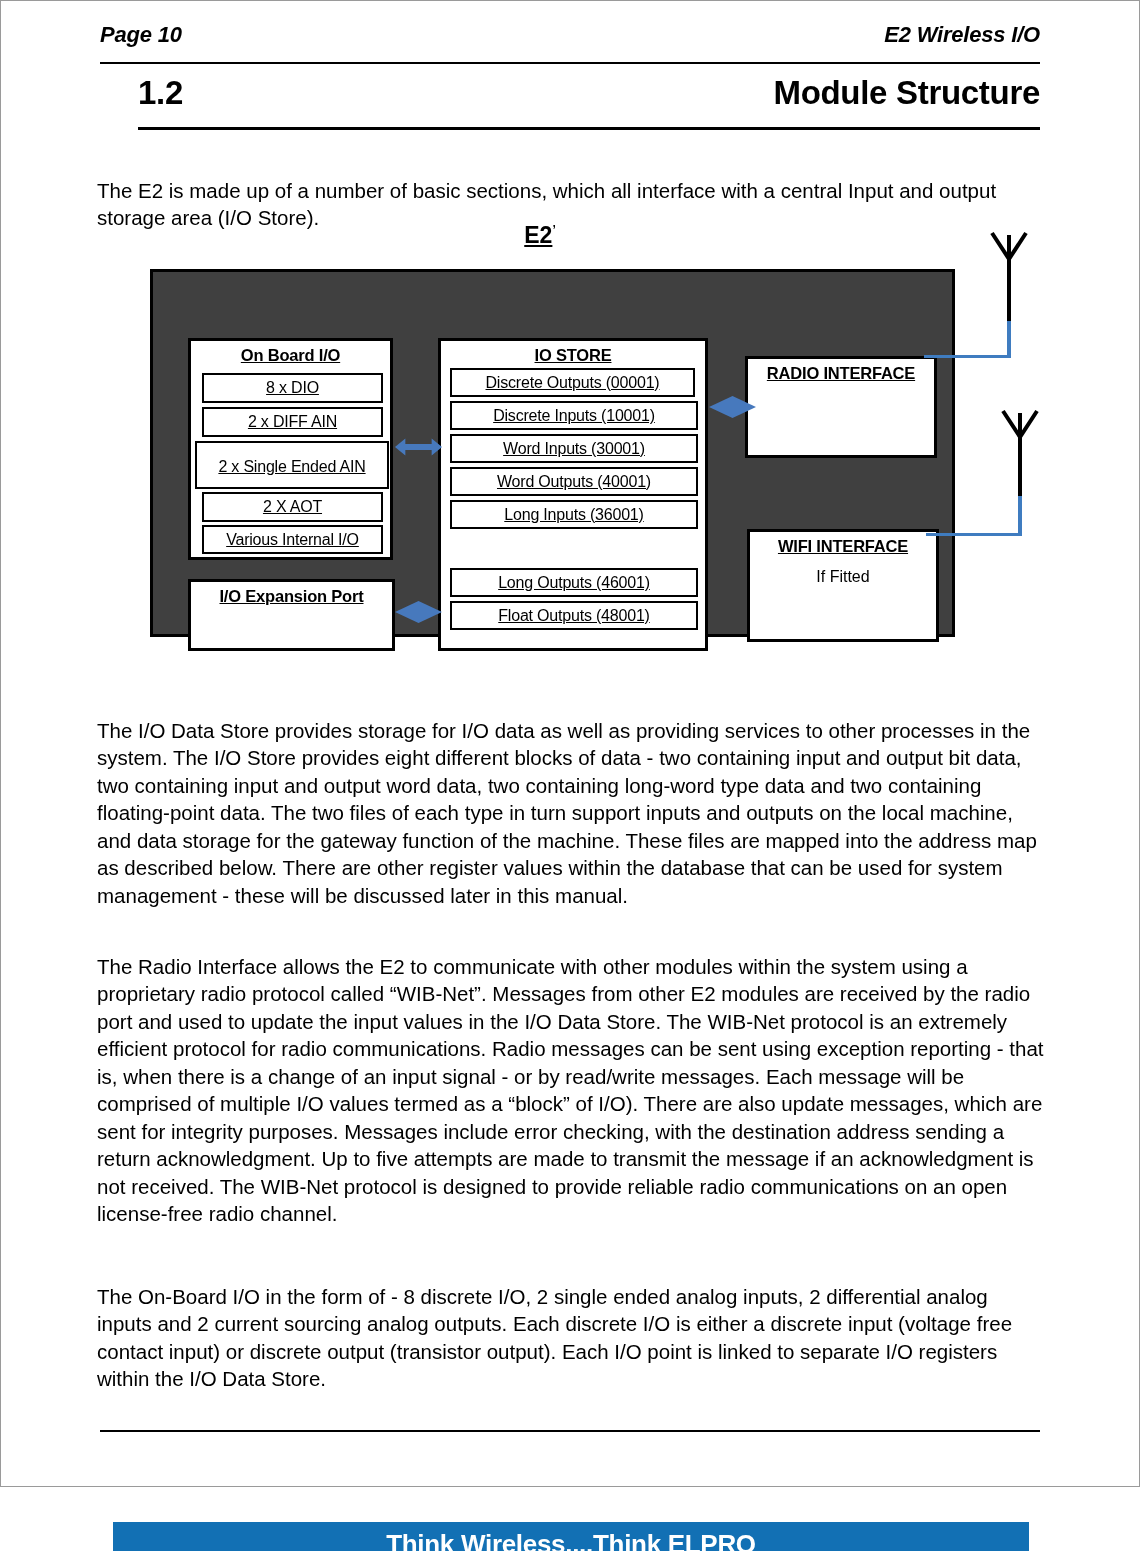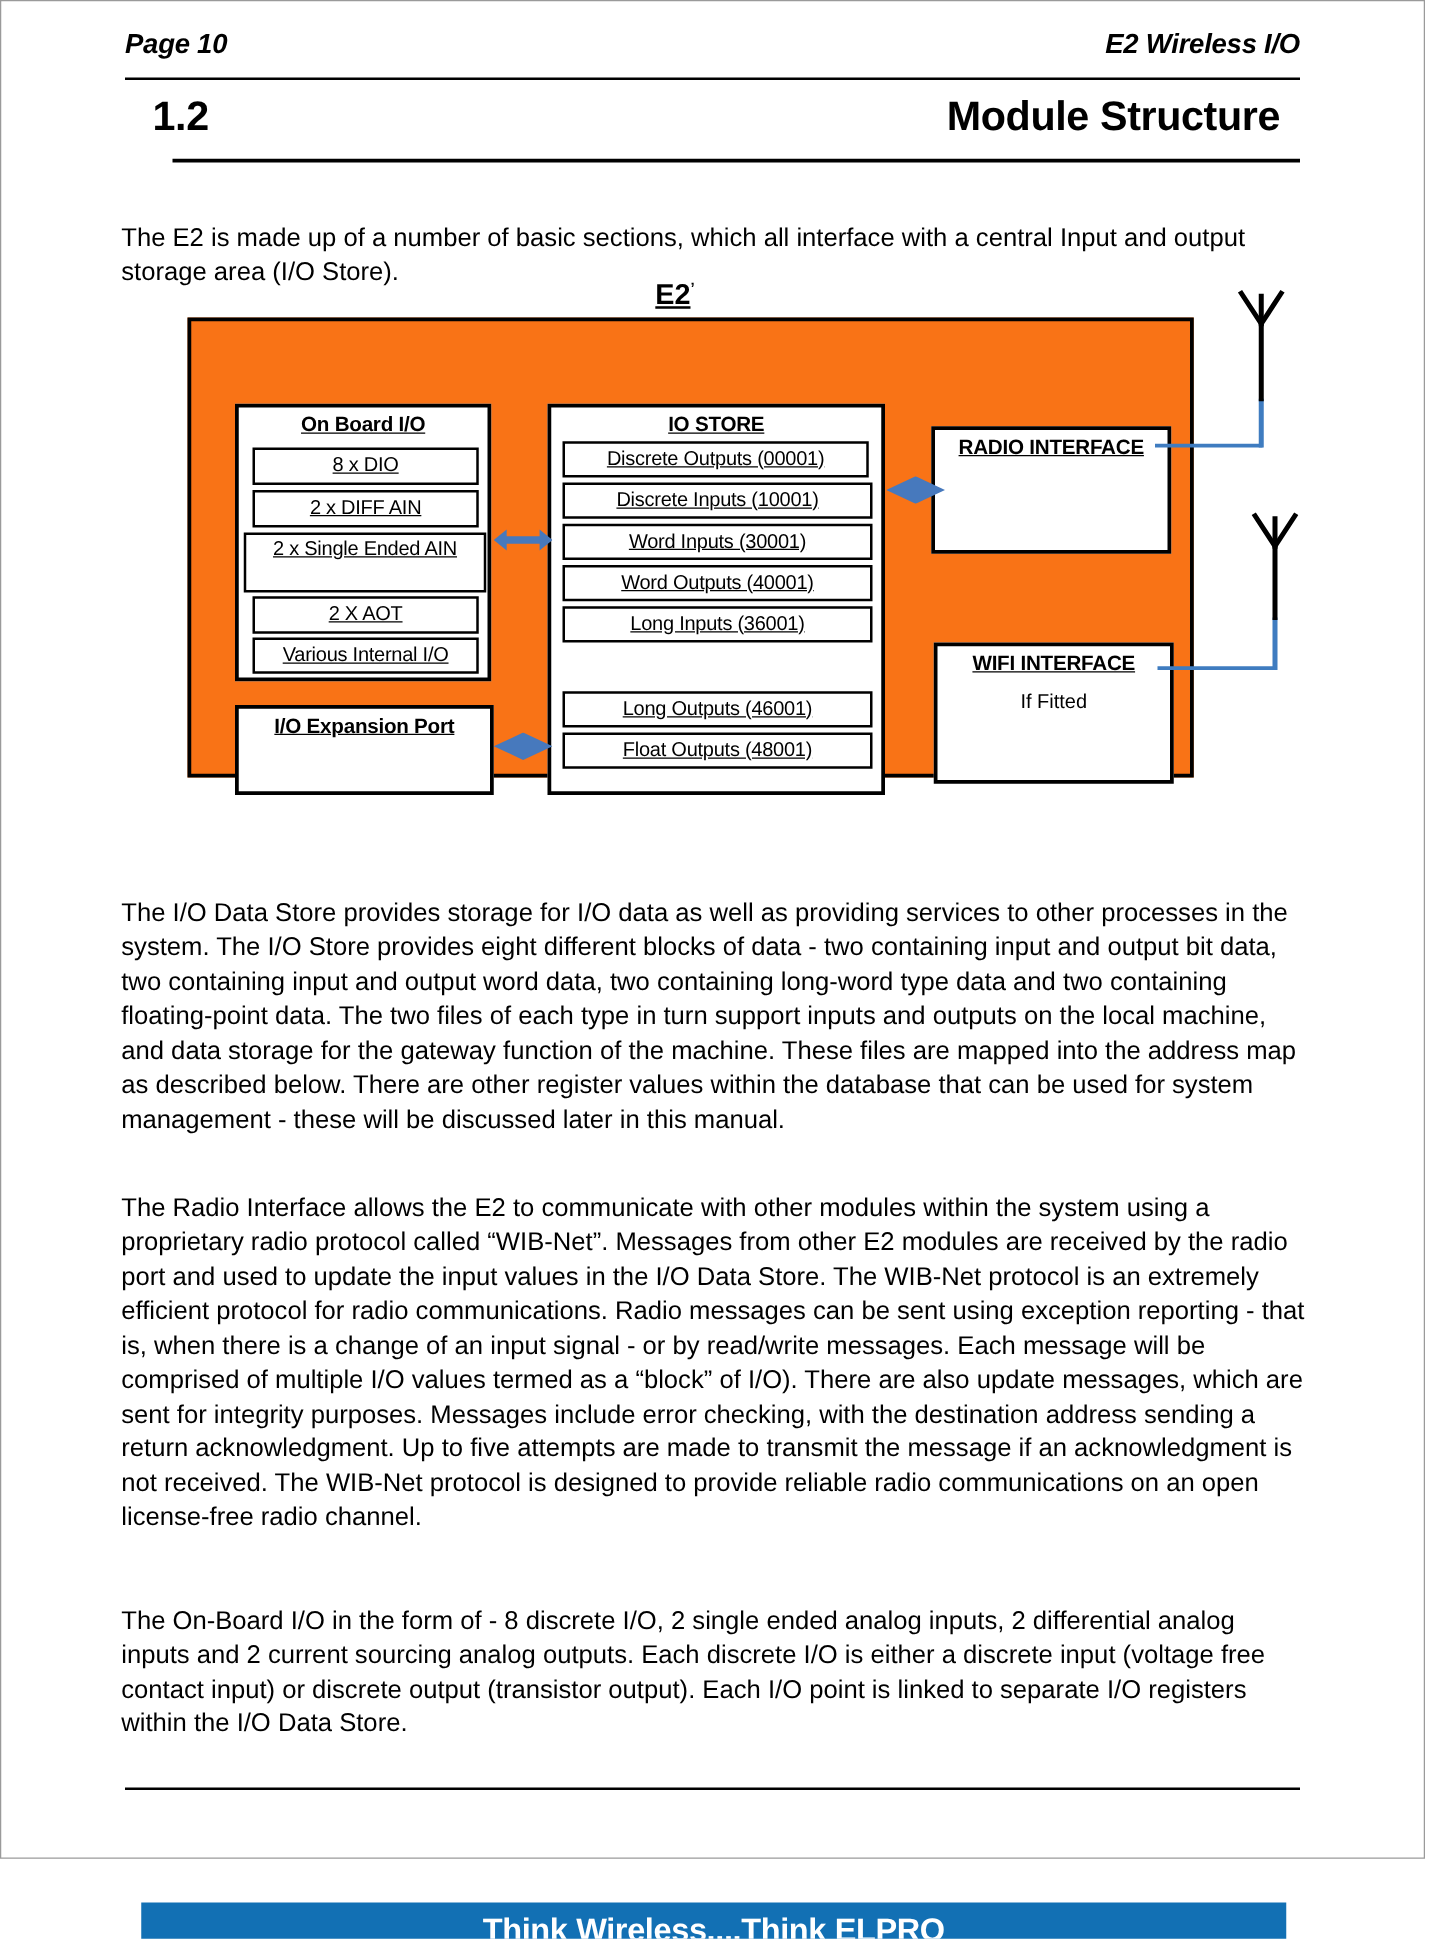--- a/index.html
+++ b/index.html
@@ -50,21 +50,21 @@
     left: 100px;
     top: 62px;
     width: 940px;
     height: 2px;
     background: #000000;
   }
 
   
   .section-heading {
     position: absolute;
-    left: 122px;
+    left: 138px;
     top: 74px;
     width: 902px;
     display: flex;
     justify-content: space-between;
     align-items: baseline;
   }
   .section-heading .sec-num,
   .section-heading .sec-title {
     font-size: 33px;
     font-weight: bold;
@@ -112,24 +112,24 @@
     font-size: 23px;
     font-weight: bold;
     color: #000000;
   }
   .diagram-title u { text-decoration: underline; }
   .diagram-title sup { font-size: 12px; vertical-align: super; }
 
   .chassis {
     position: absolute;
     left: 10px;
-    top: 32px;
+    top: 47px;
     width: 805px;
     height: 368px;
-    background: #f97316;
+    background: #404040;
     border: 3px solid #000000;
     box-sizing: border-box;
   }
 
   .blk {
     position: absolute;
     background: #ffffff;
     border: 3px solid #000000;
     box-sizing: border-box;
   }
@@ -261,21 +261,21 @@
   <div class="diagram-title">
     <u><span>E2</span></u><sup>’</sup>
   </div>
 
   <div class="chassis">
 
     <div class="blk" id="blk-onboard">
       <div class="blk-title">On Board I/O</div>
       <div class="row-box" style="left:11px; top:32px; width:181px; height:30px;">8 x DIO</div>
       <div class="row-box" style="left:11px; top:66px; width:181px; height:30px;">2 x DIFF AIN</div>
-      <div class="row-box" style="left:4px; top:100px; width:194px; height:48px; align-items:flex-start; padding-top:4px;">2 x Single Ended AIN</div>
+      <div class="row-box" style="left:4px; top:100px; width:194px; height:48px; align-items:flex-start; padding-top:16px;">2 x Single Ended AIN</div>
       <div class="row-box" style="left:11px; top:151px; width:181px; height:30px;">2 X AOT</div>
       <div class="row-box" style="left:11px; top:184px; width:181px; height:29px;">Various Internal I/O</div>
     </div>
 
     <div class="blk" id="blk-expansion">
       <div class="blk-title">I/O Expansion Port</div>
     </div>
 
     <div class="blk" id="blk-iostore">
       <div class="blk-title">IO STORE</div>

